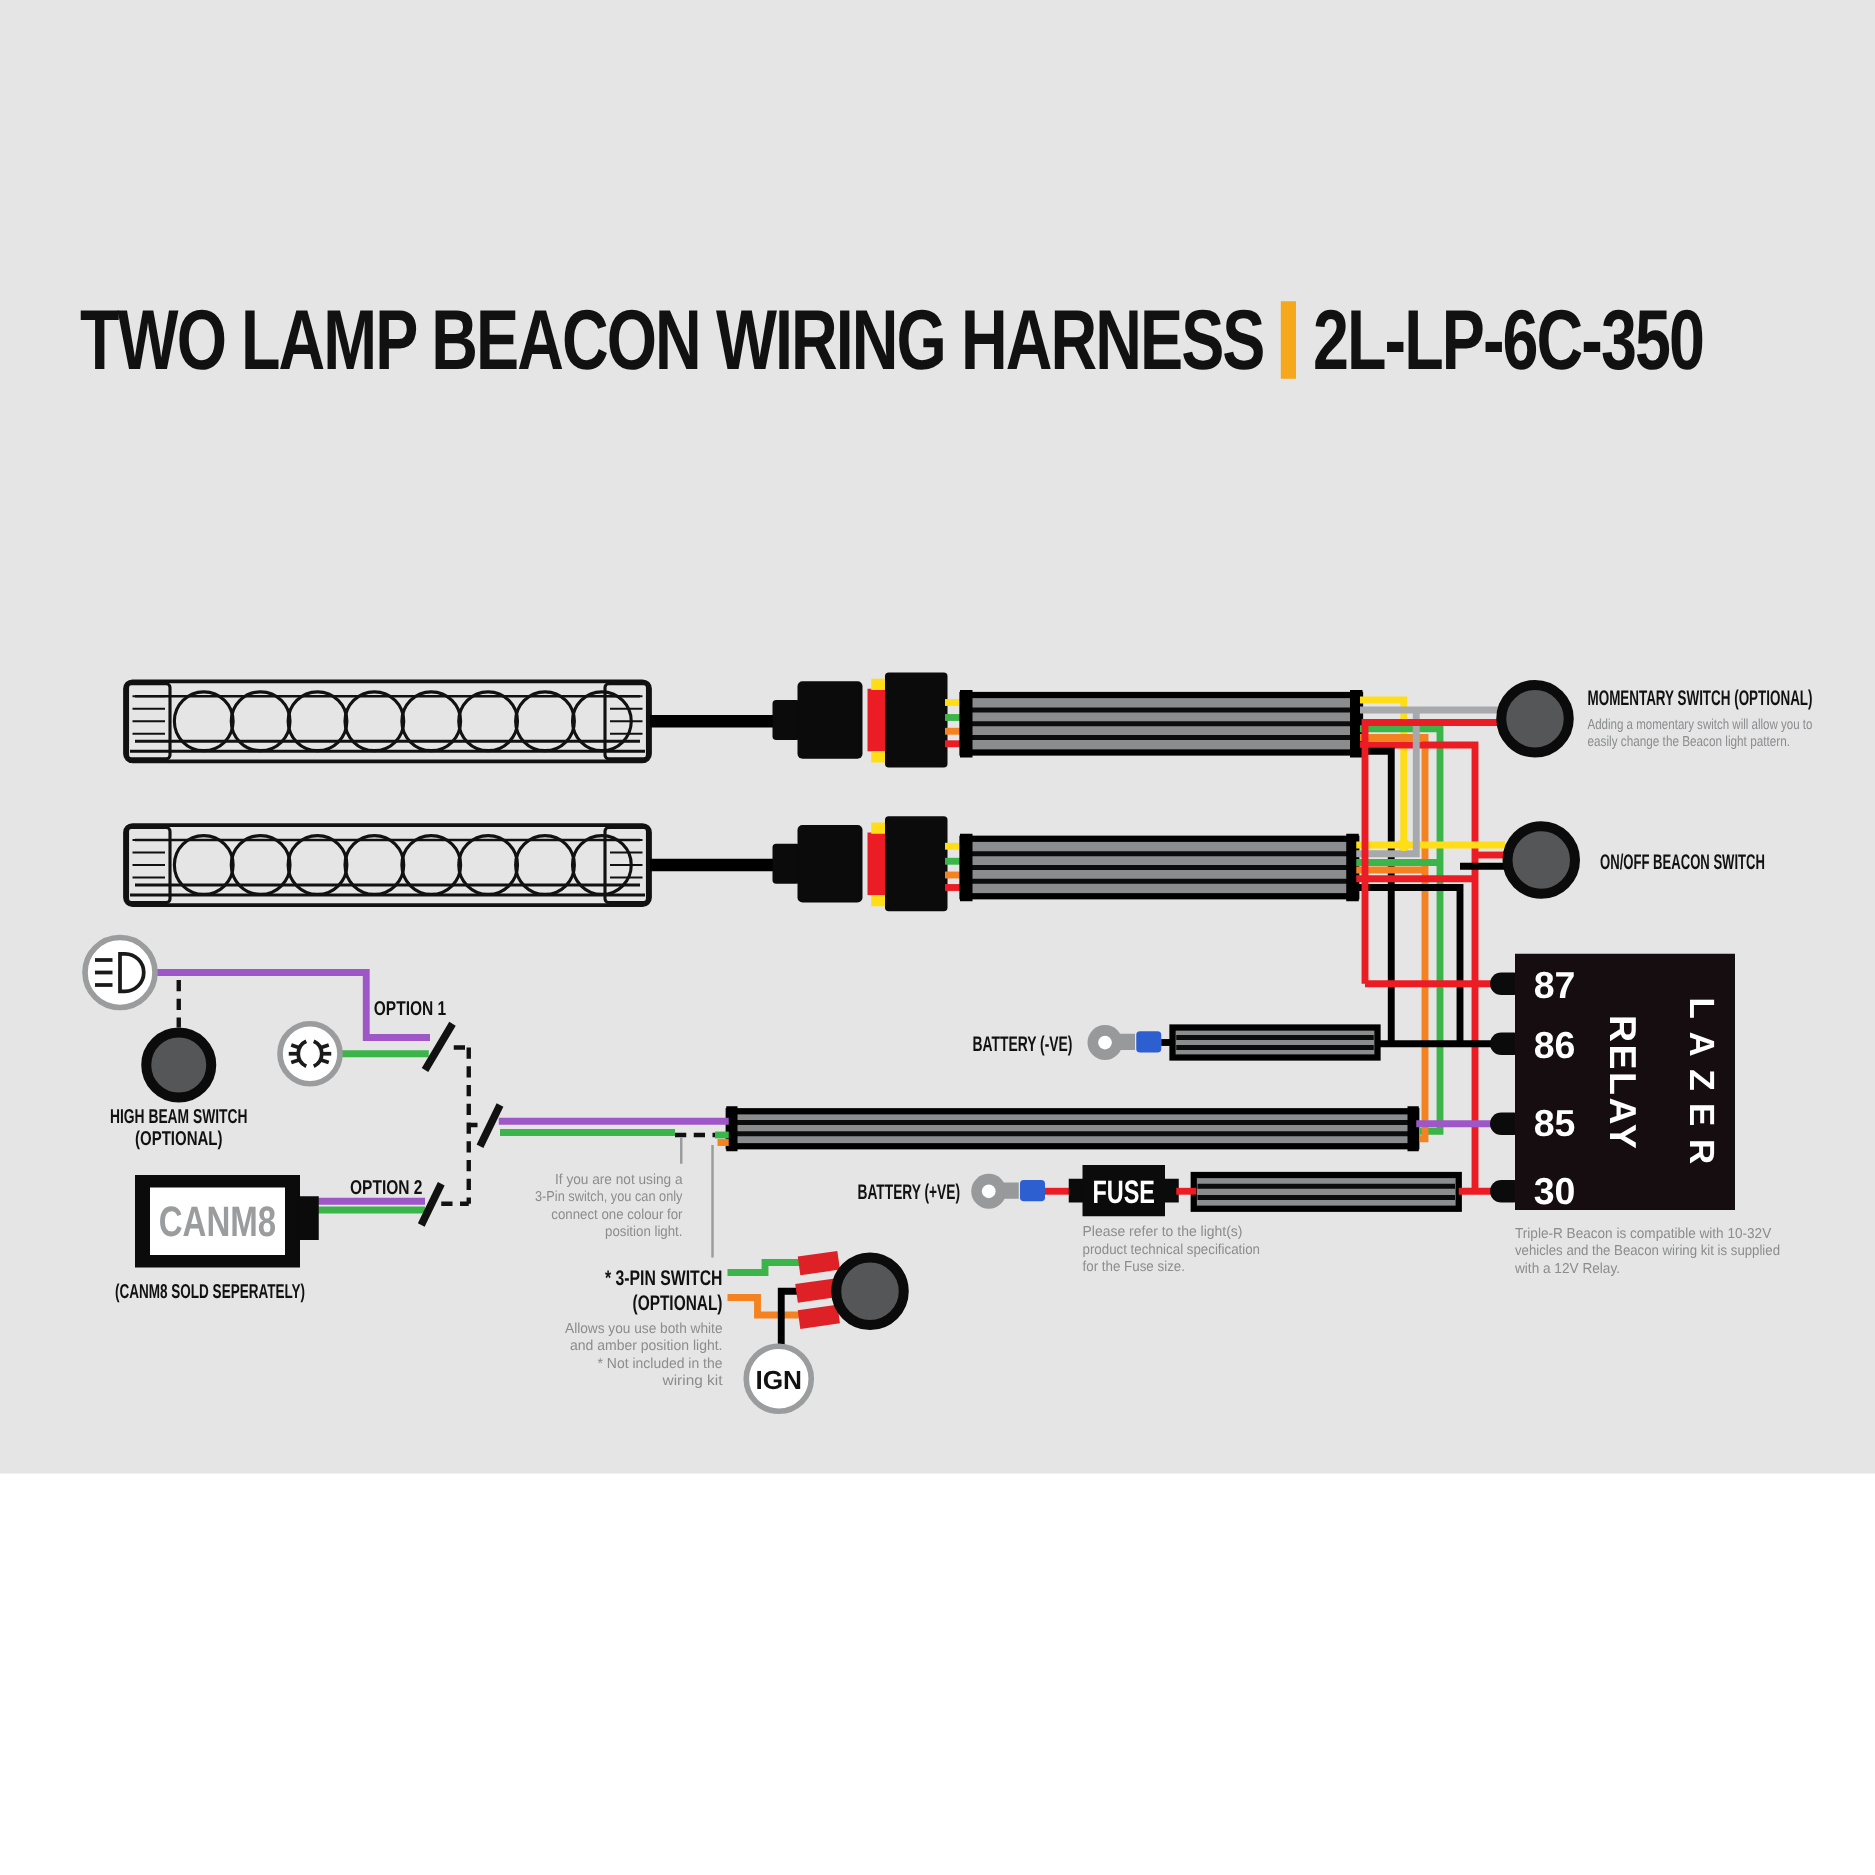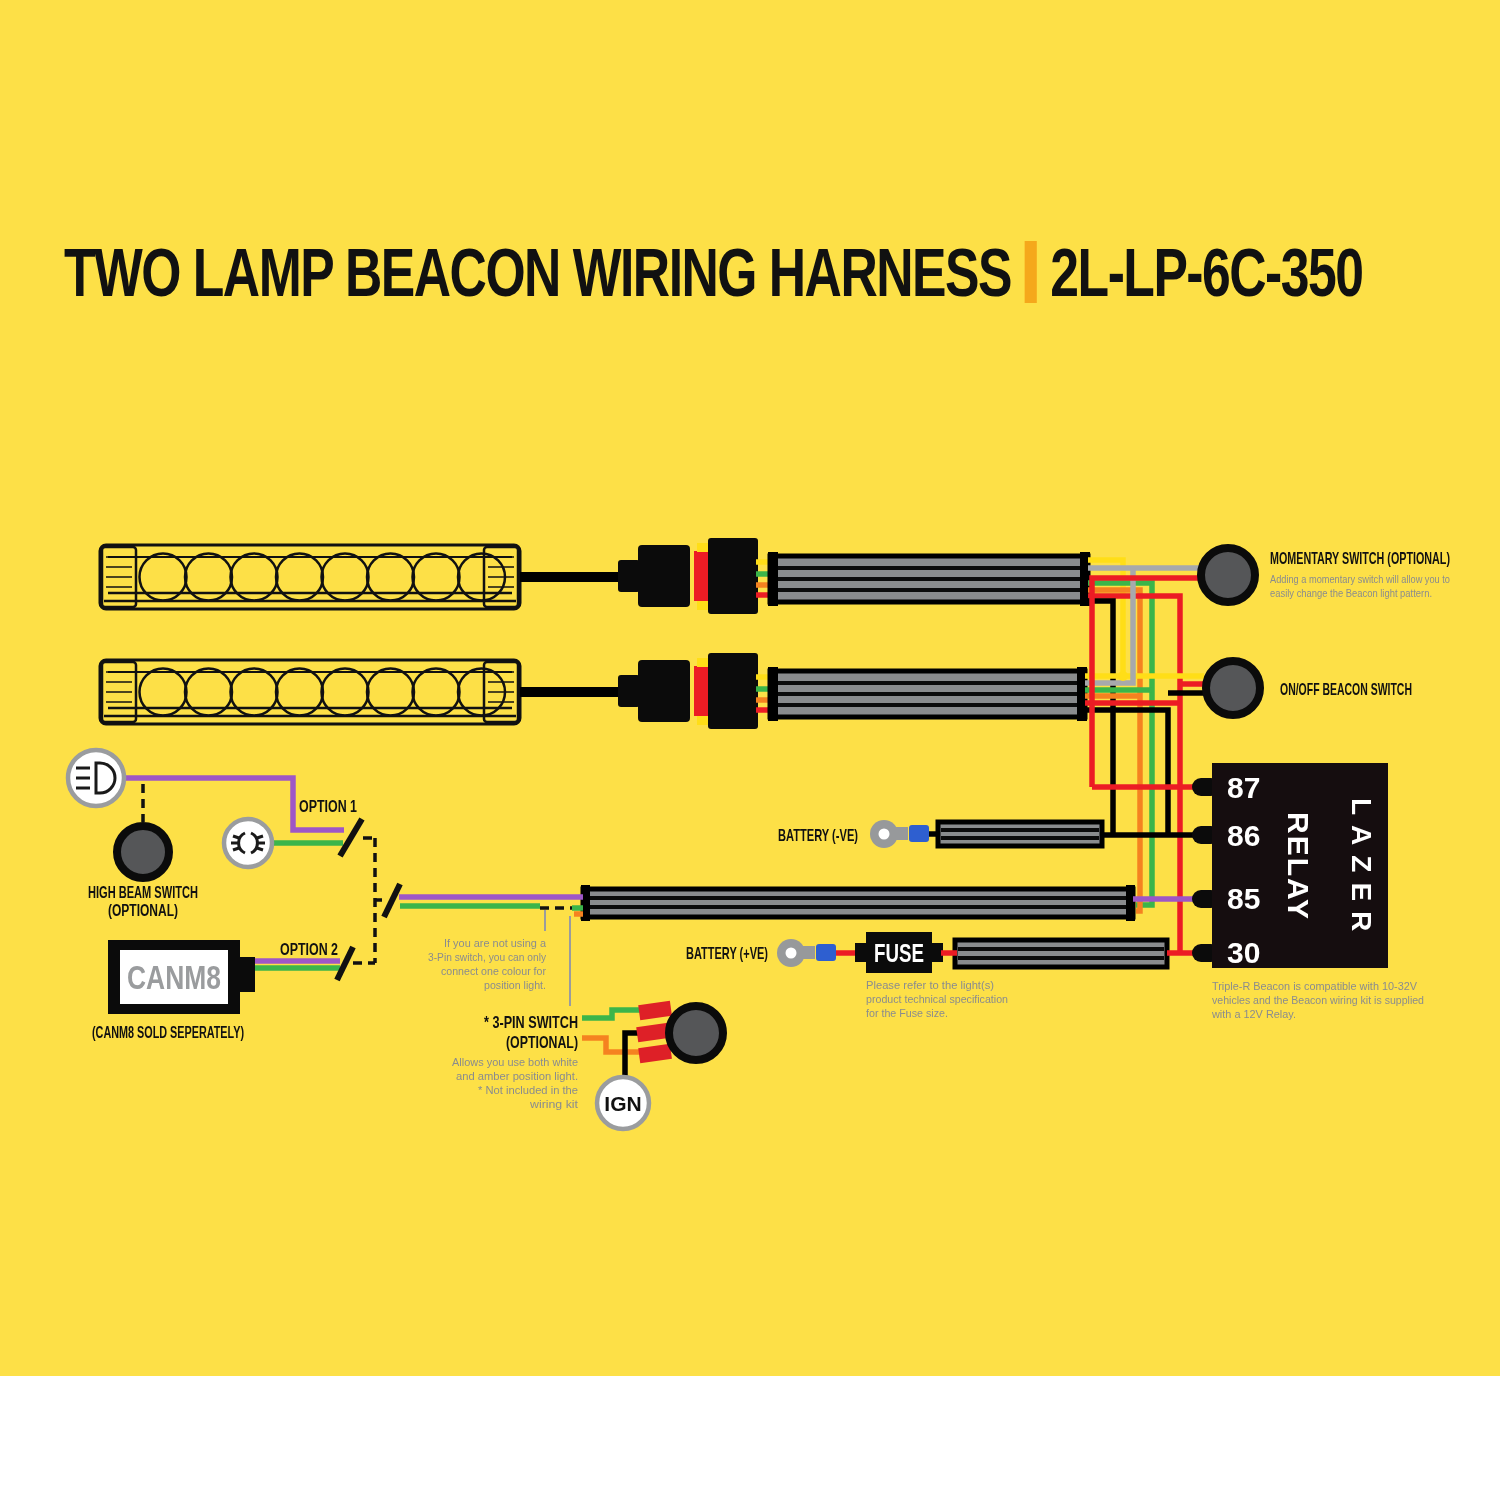--- a/index.html
+++ b/index.html
@@ -1,16 +1,16 @@
 <!DOCTYPE html>
 <html><head>
 <meta charset="utf-8">
 <style>
   html,body{margin:0;padding:0;background:#fff;}
-  #canvas{position:relative;width:1500px;height:1376px;background:#fde047;overflow:hidden;
+  #canvas{position:relative;width:1500px;height:1179px;background:#e5e5e5;overflow:hidden;
           font-family:"Liberation Sans",sans-serif;text-decoration:underline;}
   .stage{position:absolute;left:0;top:0;width:1500px;height:1500px;}
 
   
   .title{position:absolute;left:64px;top:238px;display:flex;align-items:center;gap:18px;
          transform:scaleX(0.76);transform-origin:left center;white-space:nowrap;}
   .t-main,.t-code{font-weight:900;font-size:68px;line-height:1;color:#111;letter-spacing:-2px;
          font-family:"Liberation Sans",sans-serif;}
   .t-bar{width:16px;height:62px;background:#F5A81B;display:inline-block;}
 

